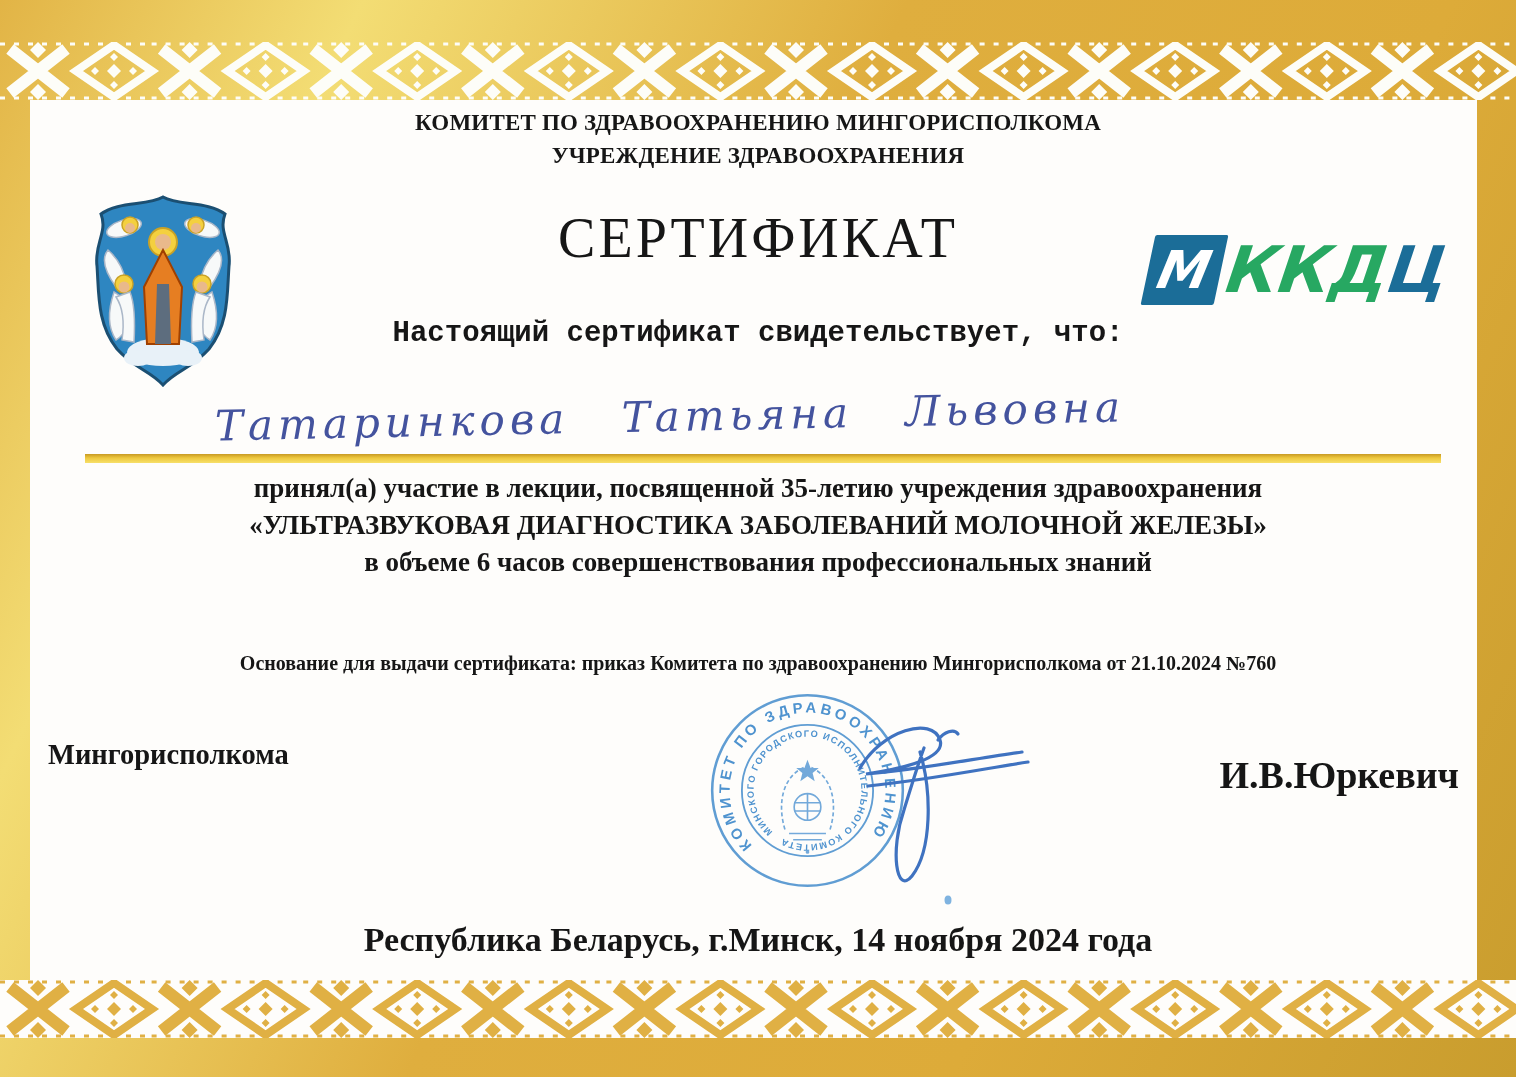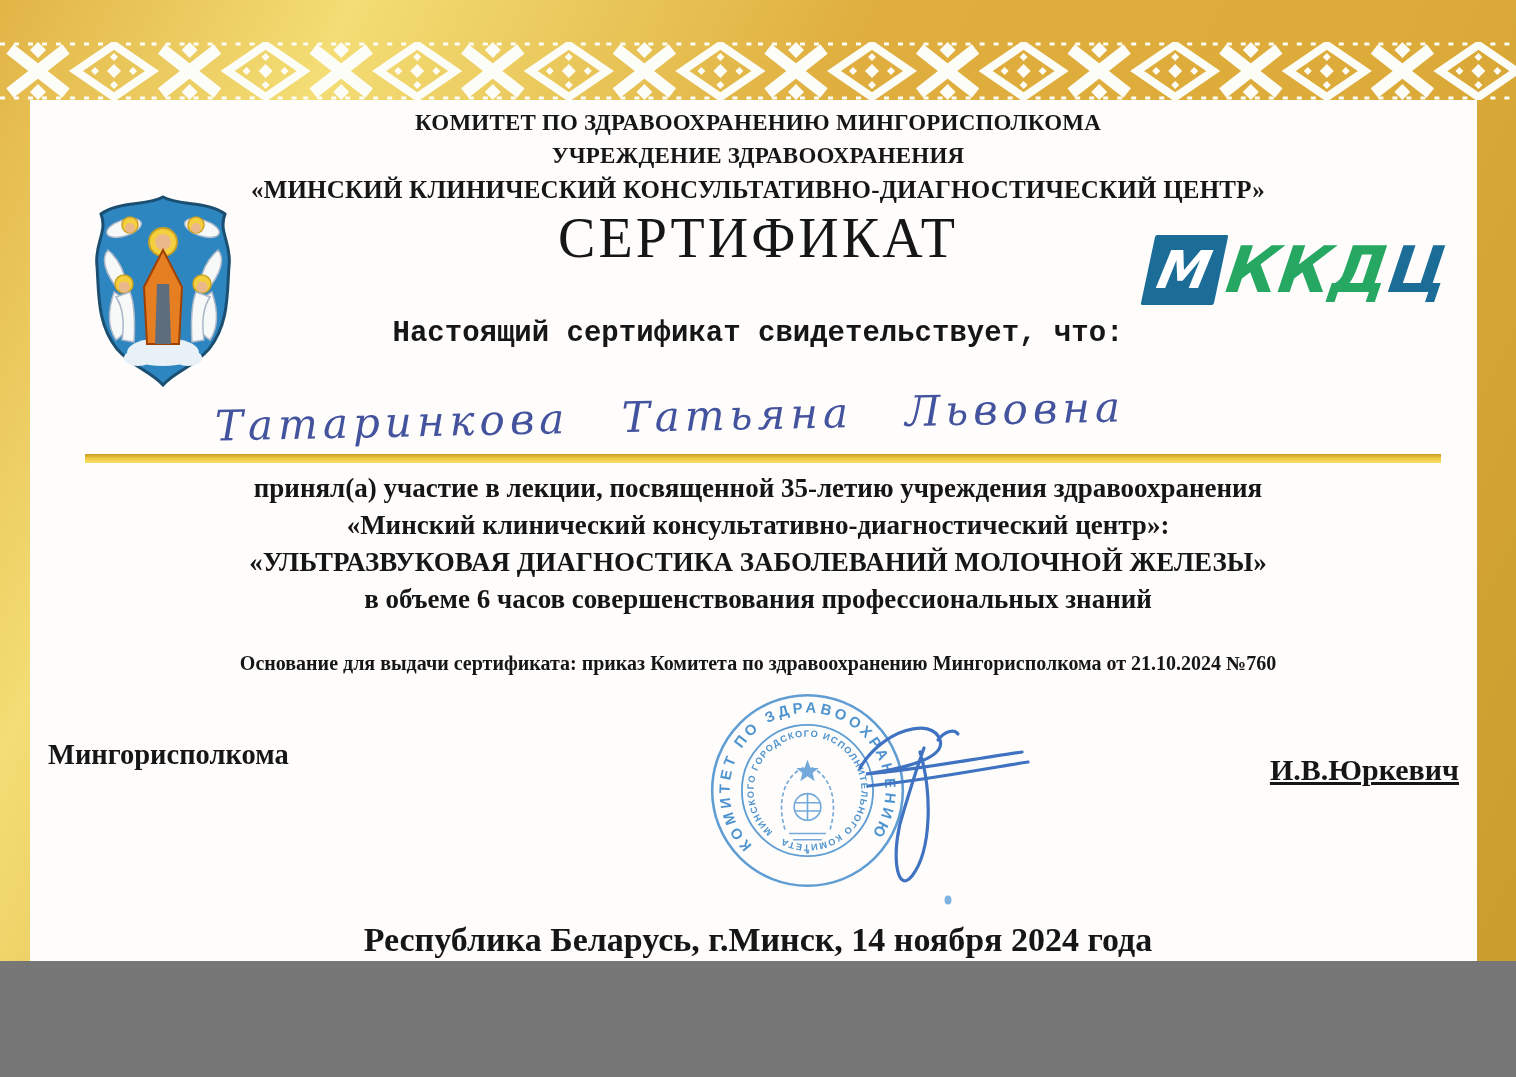--- a/index.html
+++ b/index.html
@@ -1,37 +1,37 @@
 <!DOCTYPE html>
 <html lang="ru"><head>
 <meta charset="utf-8">
 <style>
   html,body{margin:0;padding:0;background:#777;}
-  .page{position:relative;width:1516px;height:961px;overflow:hidden;
+  .page{position:relative;width:1516px;height:1077px;overflow:hidden;
         background:linear-gradient(115deg,#e2b446 0%,#f3dd74 18%,#dfae3e 45%,#ddab39 72%,#c99d2e 100%);
         font-family:"Liberation Serif",serif;color:#161616;}
   .inner{position:absolute;left:30px;top:100px;width:1447px;height:880px;background:#fefdfb;}
   .orn-band{position:absolute;left:0;width:1516px;height:58px;display:block;}
   .orn-top{top:42px;color:#fdfdf8;}
   .orn-bottom{top:980px;color:#e0b044;background:#fefdfb;}
   .ctr{position:absolute;left:0;width:100%;text-align:center;white-space:nowrap;}
   .org{font-weight:bold;letter-spacing:.2px;}
   .title{font-size:56px;font-weight:normal;letter-spacing:3px;}
   .statement{font-size:29px;font-weight:bold;font-family:Liberation Mono, monospace;}
   .name-line{position:absolute;left:0;top:392px;width:1340px;text-align:center;
              font-family:"DejaVu Serif",serif;font-style:italic;font-size:42px;
              color:#44539e;letter-spacing:5px;word-spacing:34px;transform:rotate(-1.2deg);white-space:nowrap;}
   .gold-rule{position:absolute;left:85px;top:454px;width:1356px;height:9px;
              background:linear-gradient(#c89a23,#eec83e 45%,#f7e06a);}
   .body-block{position:absolute;left:0;top:470px;width:100%;text-align:center;
               font-weight:bold;font-size:27px;line-height:37px;}
   .basis{position:absolute;left:36px;top:652px;width:1444px;text-align:center;
          font-weight:bold;font-size:20px;white-space:nowrap;}
   .signatory{position:absolute;left:48px;top:736px;font-weight:bold;font-size:28.5px;line-height:38px;}
-  .signame{position:absolute;right:57px;top:753px;font-weight:bold;font-size:30px;text-decoration:underline;}
+  .signame{position:absolute;right:57px;top:753px;font-weight:bold;font-size:38px;}
   .footer{top:921px;font-size:34px;font-weight:bold;}
   .coat{position:absolute;left:86px;top:192px;}
   .logo{position:absolute;left:1148px;top:224px;width:300px;height:92px;display:flex;align-items:center;}
   .logo-m{width:92px;height:70px;background:#1b6d98;transform:skewX(-12deg);display:flex;
           align-items:center;justify-content:center;border-radius:2px;}
   .logo-m span{font-family:"DejaVu Sans",sans-serif;font-weight:bold;font-style:italic;
                font-size:52px;color:#ffffff;line-height:1;}
   .logo-txt{font-family:"DejaVu Sans",sans-serif;font-weight:bold;font-style:italic;
             font-size:64px;line-height:1;transform:skewX(-8deg);margin-left:6px;}
   .lg-green{color:#27a862;}
@@ -206,21 +206,20 @@
       <path d="M38 0 L46 8 L38 16 L30 8 Z M38 42 L46 50 L38 58 L30 50 Z" fill="currentColor"></path>
       <path d="M114 3 L152 29 L114 55 L76 29 Z" fill="none" stroke="currentColor" stroke-width="8"></path>
       <path d="M114 22 L121 29 L114 36 L107 29 Z" fill="currentColor"></path>
       <path d="M114 11 L118 15 L114 19 L110 15 Z M114 39 L118 43 L114 47 L110 43 Z M95 25 L99 29 L95 33 L91 29 Z M133 25 L137 29 L133 33 L129 29 Z" fill="currentColor"></path>
       <path d="M0 2 H152 M0 56 H152" stroke="currentColor" stroke-width="3" stroke-dasharray="5 9" fill="none"></path>
     </g>
     </svg>
 
   <div class="ctr org" style="top:110px;font-size:23px;">КОМИТЕТ ПО ЗДРАВООХРАНЕНИЮ МИНГОРИСПОЛКОМА</div>
   <div class="ctr org" style="top:143px;font-size:23px;">УЧРЕЖДЕНИЕ ЗДРАВООХРАНЕНИЯ</div>
-  <div class="ctr org" style="top:176px;font-size:25px;">«МИНСКИЙ КЛИНИЧЕСКИЙ КОНСУЛЬТАТИВНО-ДИАГНОСТИЧЕСКИЙ ЦЕНТР»</div>
 
   <div class="ctr title" style="top:206px;">СЕРТИФИКАТ</div>
 
   <svg class="coat" width="155" height="198" viewBox="0 0 155 198">
     <path d="M77 5 C62 14 32 9 15 22 C22 40 8 52 11 74 C13 102 11 132 31 157 C49 177 63 178 77 193 C91 178 105 177 123 157 C143 132 141 102 143 74 C146 52 132 40 139 22 C122 9 92 14 77 5 Z" fill="#2e86c1" stroke="#1b4f72" stroke-width="3"></path>
     <ellipse cx="77" cy="160" rx="36" ry="14" fill="#e8f1f8"></ellipse>
     <ellipse cx="52" cy="166" rx="14" ry="8" fill="#e8f1f8"></ellipse>
     <ellipse cx="102" cy="166" rx="14" ry="8" fill="#e8f1f8"></ellipse>
     <circle cx="77" cy="50" r="14" fill="#f4d03f" stroke="#c9a227" stroke-width="2"></circle>
     <circle cx="77" cy="50" r="8" fill="#e9b98b"></circle>
@@ -255,21 +254,20 @@
     </div>
   </div>
 
   <div class="ctr statement" style="top:317px;">Настоящий сертификат свидетельствует, что:</div>
 
   <div class="name-line">Татаринкова Татьяна Львовна</div>
   <div class="gold-rule"></div>
 
   <div class="body-block">
     <div>принял(а) участие в лекции, посвященной 35-летию учреждения здравоохранения</div>
-    <div>«Минский клинический консультативно-диагностический центр»:</div>
     <div>«УЛЬТРАЗВУКОВАЯ ДИАГНОСТИКА ЗАБОЛЕВАНИЙ МОЛОЧНОЙ ЖЕЛЕЗЫ»</div>
     <div>в объеме 6 часов совершенствования профессиональных знаний</div>
   </div>
 
   <div class="basis">Основание для выдачи сертификата: приказ Комитета по здравоохранению Мингорисполкома от 21.10.2024 №760</div>
 
   <div class="signatory">
     <div>Мингорисполкома</div>
   </div>
   <div class="signame">И.В.Юркевич</div>

